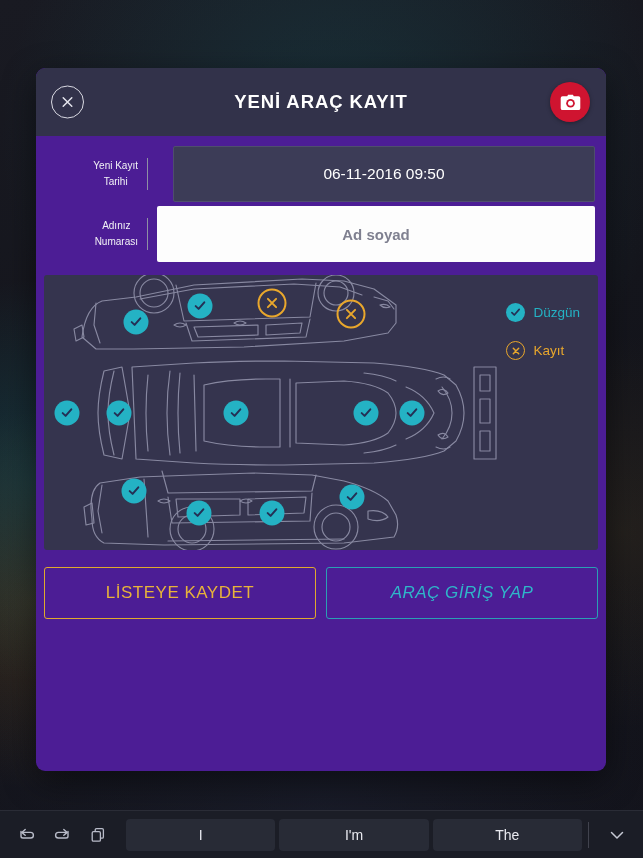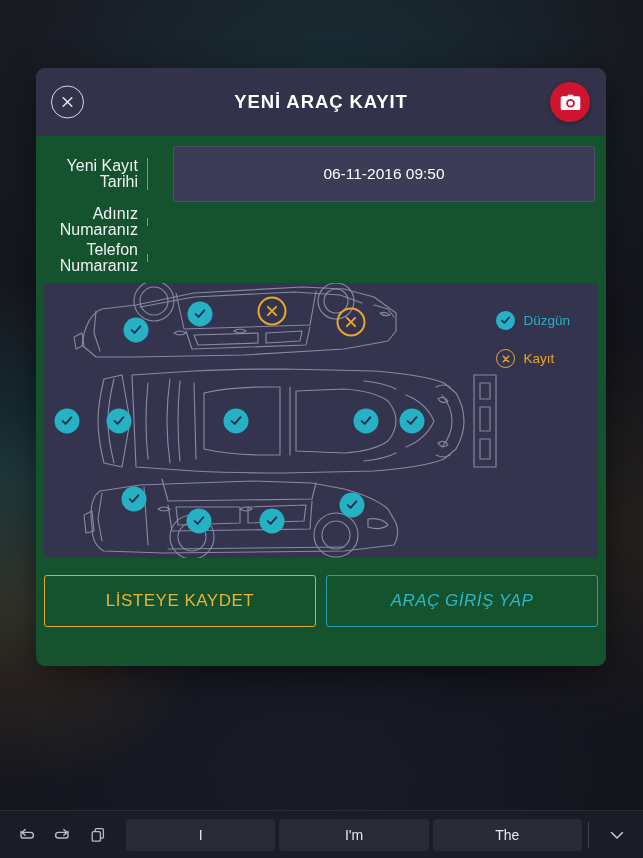--- a/index.html
+++ b/index.html
@@ -19,22 +19,22 @@
       radial-gradient(circle at 6%  56%, rgba(25,120,130,0.30) 0%, rgba(25,120,130,0) 26%),
       radial-gradient(circle at 5%  70%, rgba(150,105,35,0.26) 0%, rgba(150,105,35,0) 22%),
       radial-gradient(circle at 97% 62%, rgba(120,95,40,0.16) 0%, rgba(120,95,40,0) 24%),
       radial-gradient(circle at 50% 95%, rgba(40,50,80,0.25) 0%, rgba(40,50,80,0) 45%),
       linear-gradient(160deg, #191a22 0%, #15161d 45%, #121219 100%);
   }
 
   
   .card {
     position:absolute; left:36px; top:68px;
-    width:570px; height:598px;
-    background:#14532d;
+    width:570px; height:703px;
+    background:#4c1d95;
     border-radius:9px;
     box-shadow:0 10px 34px rgba(0,0,0,0.48);
     overflow:hidden;
   }
 
   
   .hdr {
     position:relative; height:68px;
     background:#32324a;
     border-radius:9px 9px 0 0;
@@ -67,22 +67,22 @@
   .lbl-cell {
     width:104px; flex:none;
     display:flex; align-items:center; justify-content:flex-end;
     padding-right:10px; position:relative;
   }
   .lbl-cell::after {
     content:""; position:absolute; right:0; top:12px; bottom:12px;
     width:1px; background:#8e8fa4;
   }
   .lbl {
-    color:#f2f2f6; font-size:16px; line-height:16px;
-    text-align:right; white-space:pre-line;
+    color:#f2f2f6; font-size:10px; line-height:16px;
+    text-align:center; white-space:pre-line;
   }
   .field {
     flex:1; height:56px;
     display:flex; align-items:center; justify-content:center;
     border-radius:2px; margin-left:9px;
   }
   .field.date { background:#3c3c57; border:1px solid #4e4e6c;margin-left:25px; }
   .field.date .val { color:#ffffff; font-size:15.5px; }
   .field.txt  { background:#fdfdfd; }
   .field.txt .val { color:#7f8090; font-size:15px; font-weight:bold; }
@@ -99,21 +99,21 @@
   .diagram svg.cars { position:absolute; left:0; top:0; }
 
   .mark {
     position:absolute; width:25px; height:25px; border-radius:50%;
     display:flex; align-items:center; justify-content:center;
     transform:translate(-50%,-50%); cursor:pointer;
   }
   .mark.ok  { background:#24b2c4; }
   .mark.bad { background:transparent; border:2px solid #e9a72c; width:29px; height:29px; }
 
-  .legend { position:absolute; right:28px; top:28px; }
+  .legend { position:absolute; right:18px; top:28px; }
   .leg-row { display:flex; align-items:center; margin-bottom:19px; }
   .leg-ic { width:19px; height:19px; border-radius:50%;
             display:flex; align-items:center; justify-content:center; flex:none; }
   .leg-ic.ok  { background:#24b2c4; }
   .leg-ic.bad { border:1.6px solid #e9a72c; }
   .leg-tx { margin-left:8px; font-size:13.5px; }
   .leg-tx.ok  { color:#24b2c4; }
   .leg-tx.bad { color:#e9a72c; }
 
   
@@ -183,30 +183,29 @@
 Tarihi</div>
         </div>
         <div class="field date">
           <span class="val">06-11-2016 09:50</span>
         </div>
       </div>
 
       <div class="row">
         <div class="lbl-cell">
           <div class="lbl">Adınız
-Numaranız</div>
+Numarası</div>
+        </div>
+        <div class="field txt">
+          <span class="val">Ad soyad</span>
         </div>
       </div>
 
 
       <div class="row">
-        <div class="lbl-cell">
-          <div class="lbl">Telefon
-Numaranız</div>
-        </div>
       </div>
     </div>
 
     <div class="diagram">
       <svg class="cars" width="554" height="275" viewBox="0 0 554 275">
         <g fill="none" stroke="#9b9cb4" stroke-width="1.15" opacity="0.82" stroke-linejoin="round" stroke-linecap="round">
 
           <path d="M38 62 Q42 32 58 26 L92 22 L150 10 L258 4 L300 6 L330 14
                    L352 30 L352 48 L344 58 L300 66 L200 72 L90 74 L52 74 Z"></path>
           <path d="M52 28 L50 50 L56 68"></path>

